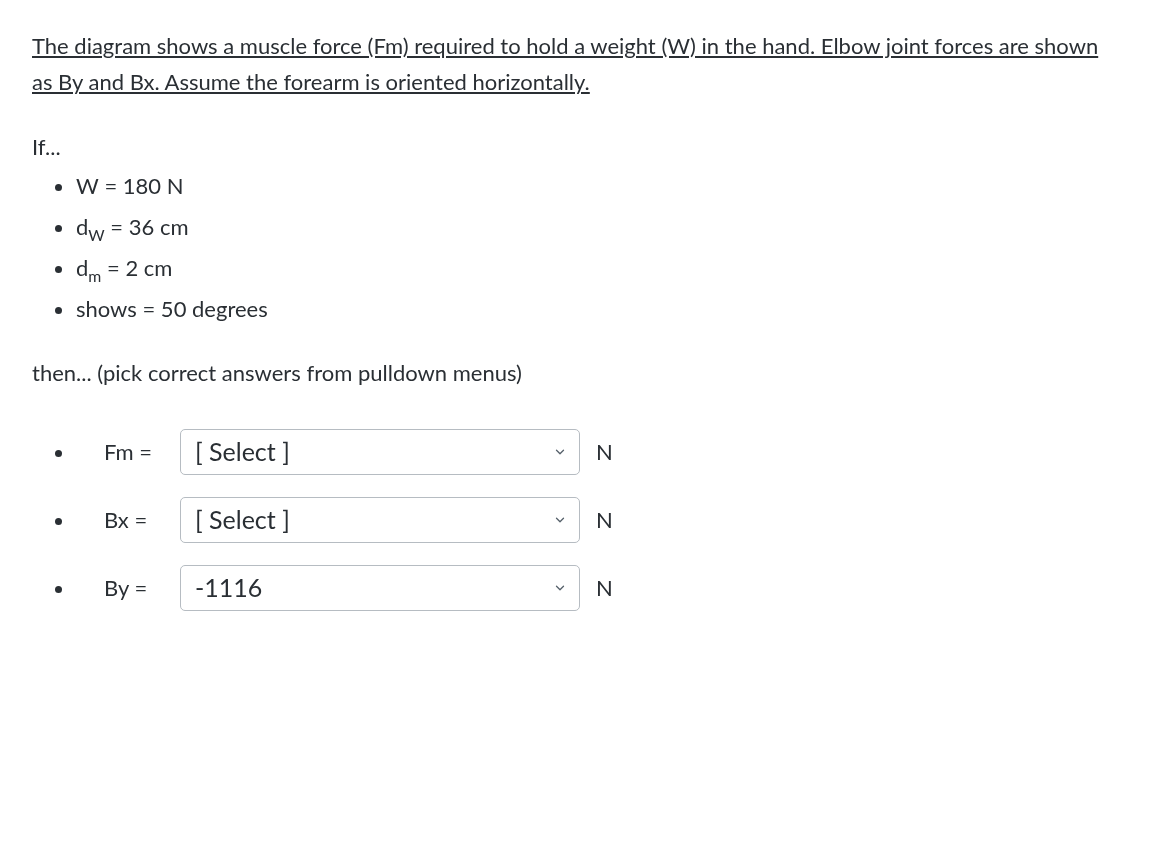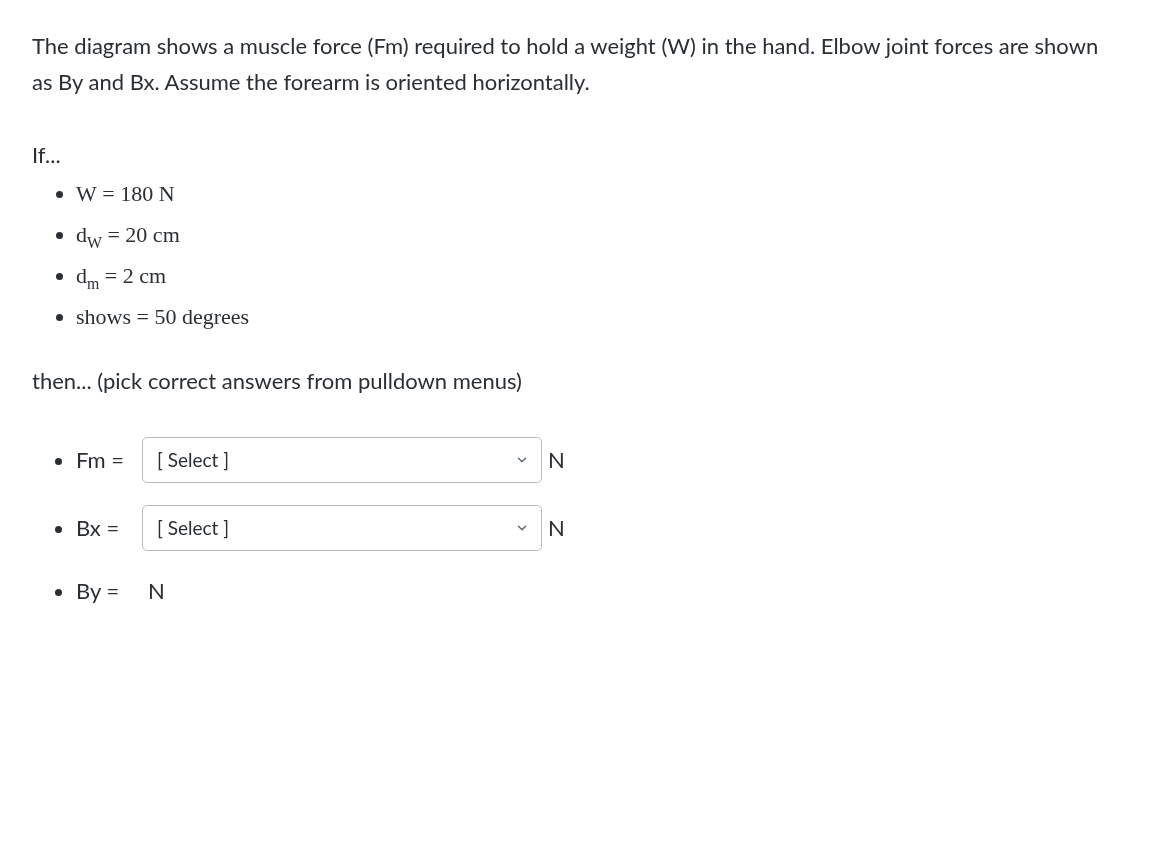--- a/index.html
+++ b/index.html
@@ -7,29 +7,29 @@
     padding: 28px 32px;
     font-family: "Lato", "Helvetica Neue", Arial, sans-serif;
     font-size: 22px;
     color: #2a2f34;
     line-height: 1.65;
     width: 1152px;
     box-sizing: border-box;
     background: #fff;
   }
   .intro {
-    margin-bottom: 36px;
+    margin-bottom: 28px;
+    text-decoration: underline;
   }
   .if-label {
   }
   ul.given {
     list-style: disc;
     padding-left: 44px;
     margin: 0 0 26px 0;
-    font-family: Liberation Serif, serif;
   }
   ul.given li {
     margin: 4px 0;
     line-height: 1.55;
   }
   .sub {
     font-size: 0.72em;
     vertical-align: sub;
     position: relative;
     top: 0.05em;
@@ -41,39 +41,41 @@
     list-style: disc;
     padding-left: 44px;
     margin: 0;
   }
   ul.answers li {
     margin: 22px 0;
   }
   .answer-row {
     display: inline-flex;
     align-items: center;
+    gap: 10px;
+    margin-left: 28px;
   }
   .var-label {
     min-width: 66px;
     white-space: nowrap;
   }
   .select-box {
     display: flex;
     align-items: center;
     justify-content: space-between;
     width: 400px;
     height: 46px;
     border: 1px solid #b6bcc2;
     border-radius: 5px;
     padding: 0 12px 0 14px;
     box-sizing: border-box;
     background: #fff;
     cursor: pointer;
     color: #2a2f34;
-    font-size: 19px;
+    font-size: 25px;
   }
   .select-box .placeholder {
     color: #2a2f34;
   }
   .chevron {
     display: inline-flex;
     align-items: center;
   }
   .unit {
     margin-left: 6px;
@@ -84,21 +86,21 @@
 
 <div class="intro">The diagram shows a muscle force (Fm) required to hold a weight (W) in the hand.  Elbow joint forces are shown as By and Bx.  Assume the forearm is oriented horizontally.</div>
 
 <div class="if-label">If...</div>
 
 <ul class="given">
   <li>
     <span>W</span><span class="sub"></span><span> = 180 N</span>
   </li>
   <li>
-    <span>d</span><span class="sub">W</span><span> = 20 cm</span>
+    <span>d</span><span class="sub">W</span><span> = 36 cm</span>
   </li>
   <li>
     <span>d</span><span class="sub">m</span><span> = 2 cm</span>
   </li>
   <li>
     <span>shows</span><span class="sub"></span><span> = 50 degrees</span>
   </li>
 </ul>
 
 <div class="then-label">then... (pick correct answers from pulldown menus)</div>
@@ -128,16 +130,24 @@
               <polyline points="6 9 12 15 18 9"></polyline>
             </svg>
         </span>
       </span>
       <span class="unit">N</span>
     </span>
   </li>
   <li>
     <span class="answer-row">
       <span class="var-label">By =</span>
+      <span class="select-box">
+        <span class="placeholder">-1116</span>
+        <span class="chevron">
+          <svg width="14" height="14" viewBox="0 0 24 24" fill="none" stroke="#55606a" stroke-width="2.2" stroke-linecap="round" stroke-linejoin="round">
+              <polyline points="6 9 12 15 18 9"></polyline>
+            </svg>
+        </span>
+      </span>
       <span class="unit">N</span>
     </span>
   </li>
 </ul>
 
 </body></html>

